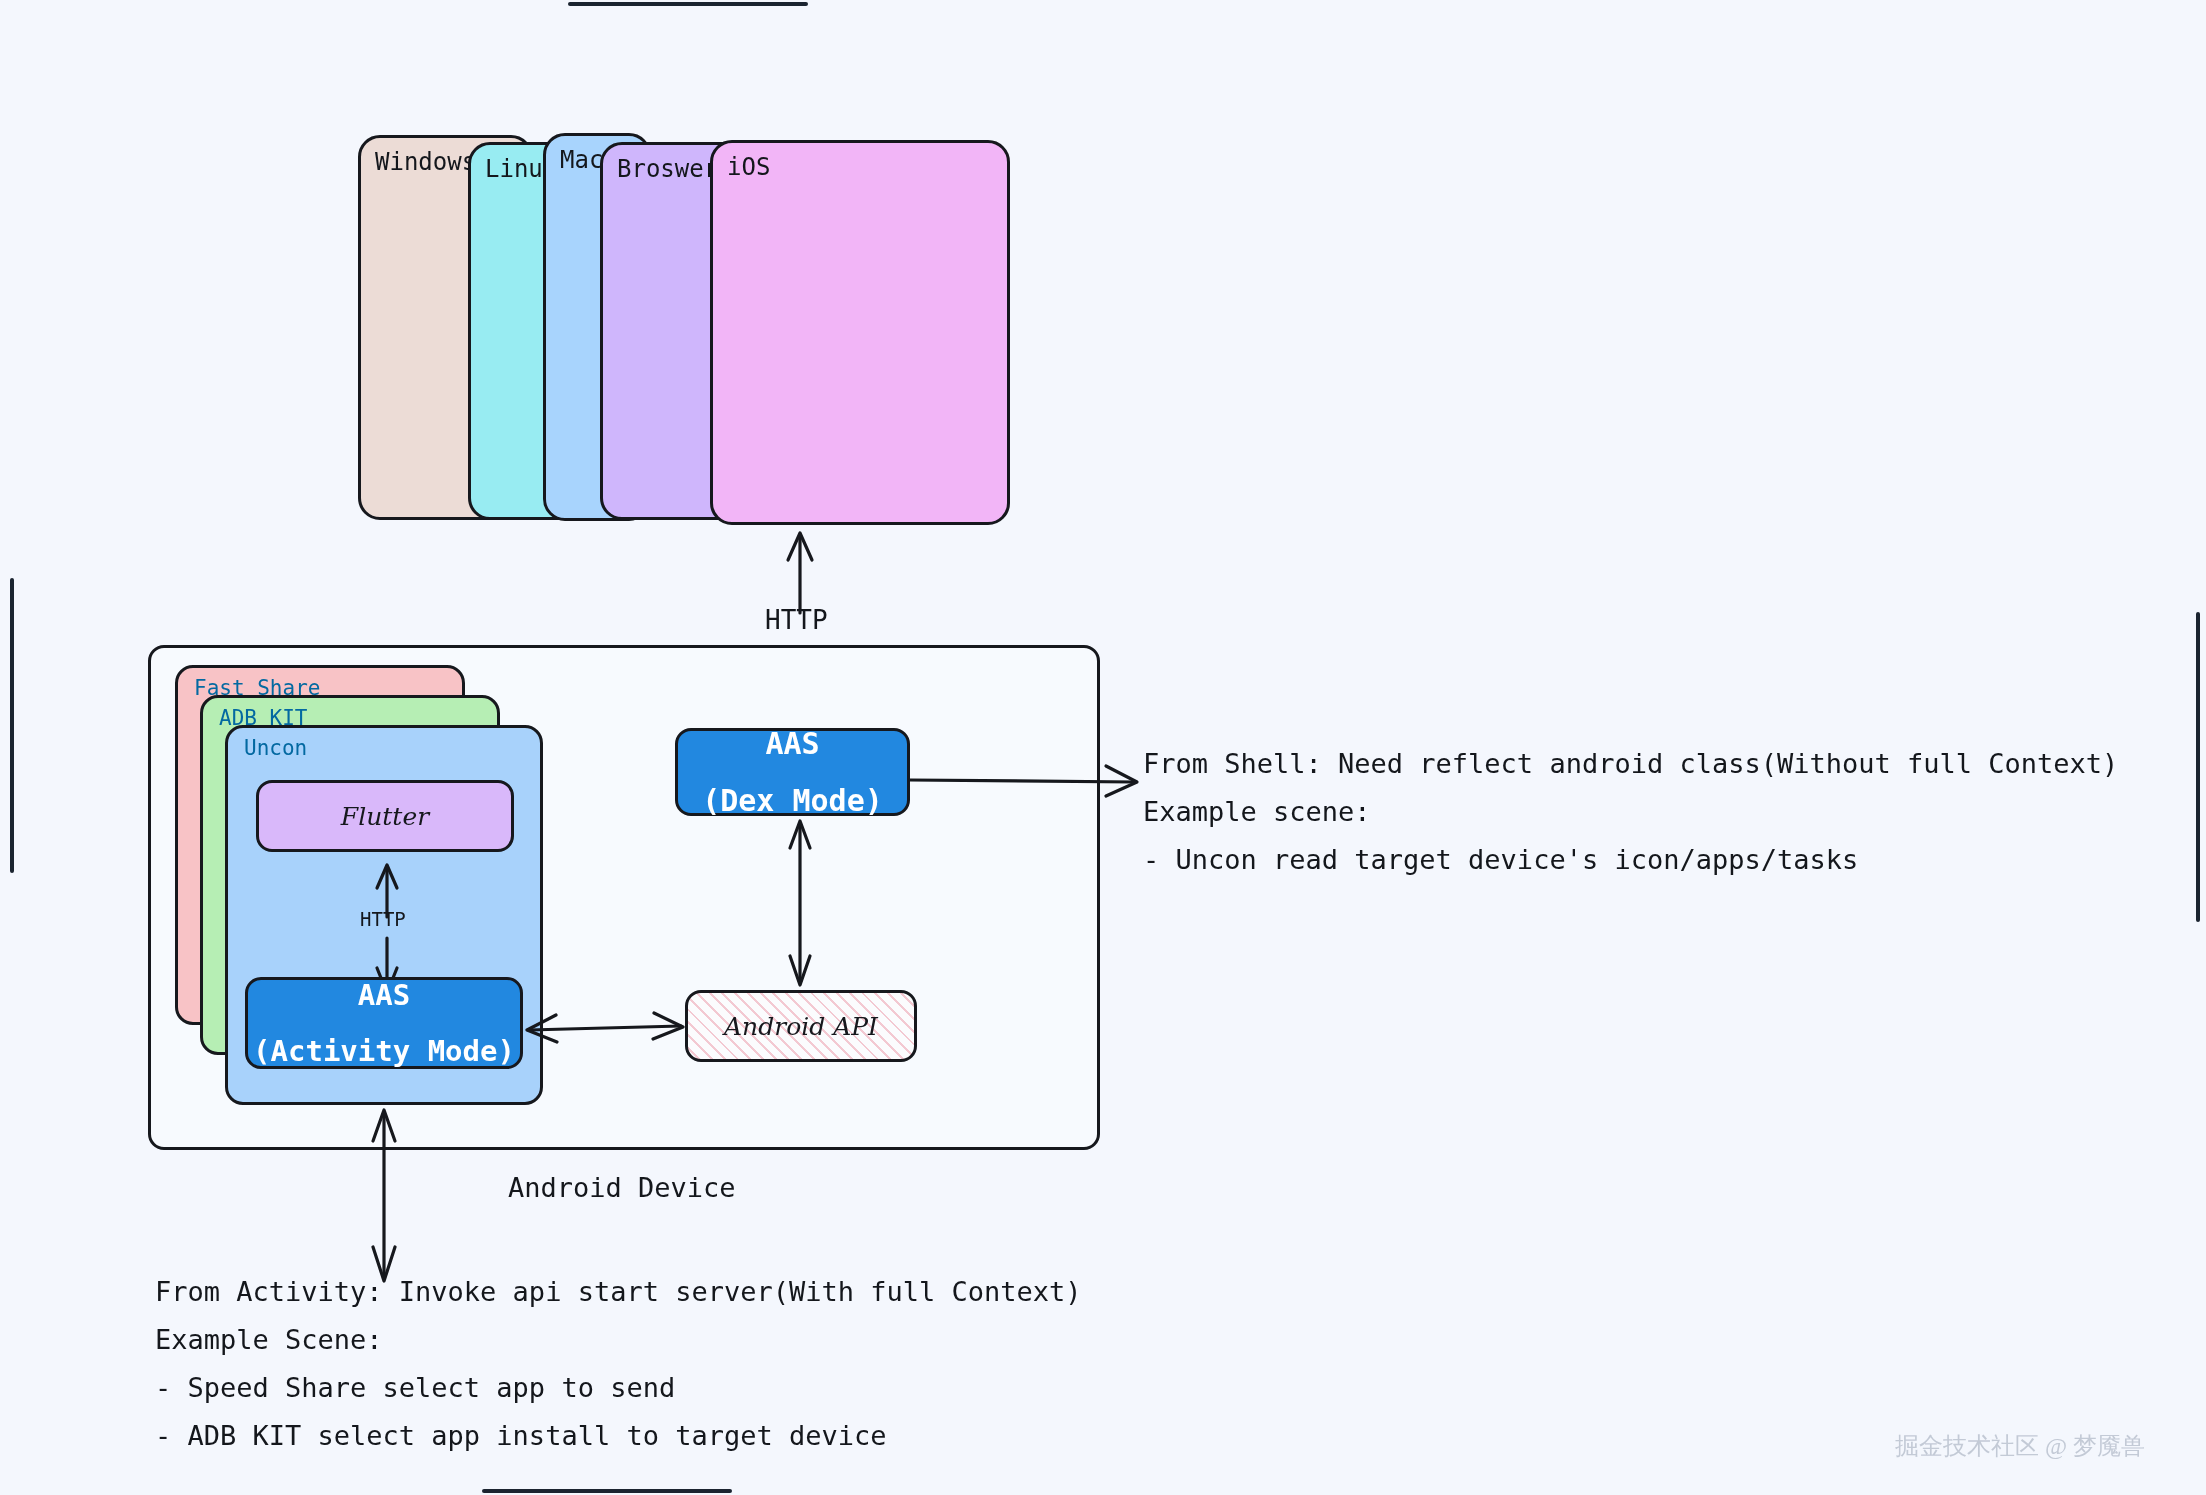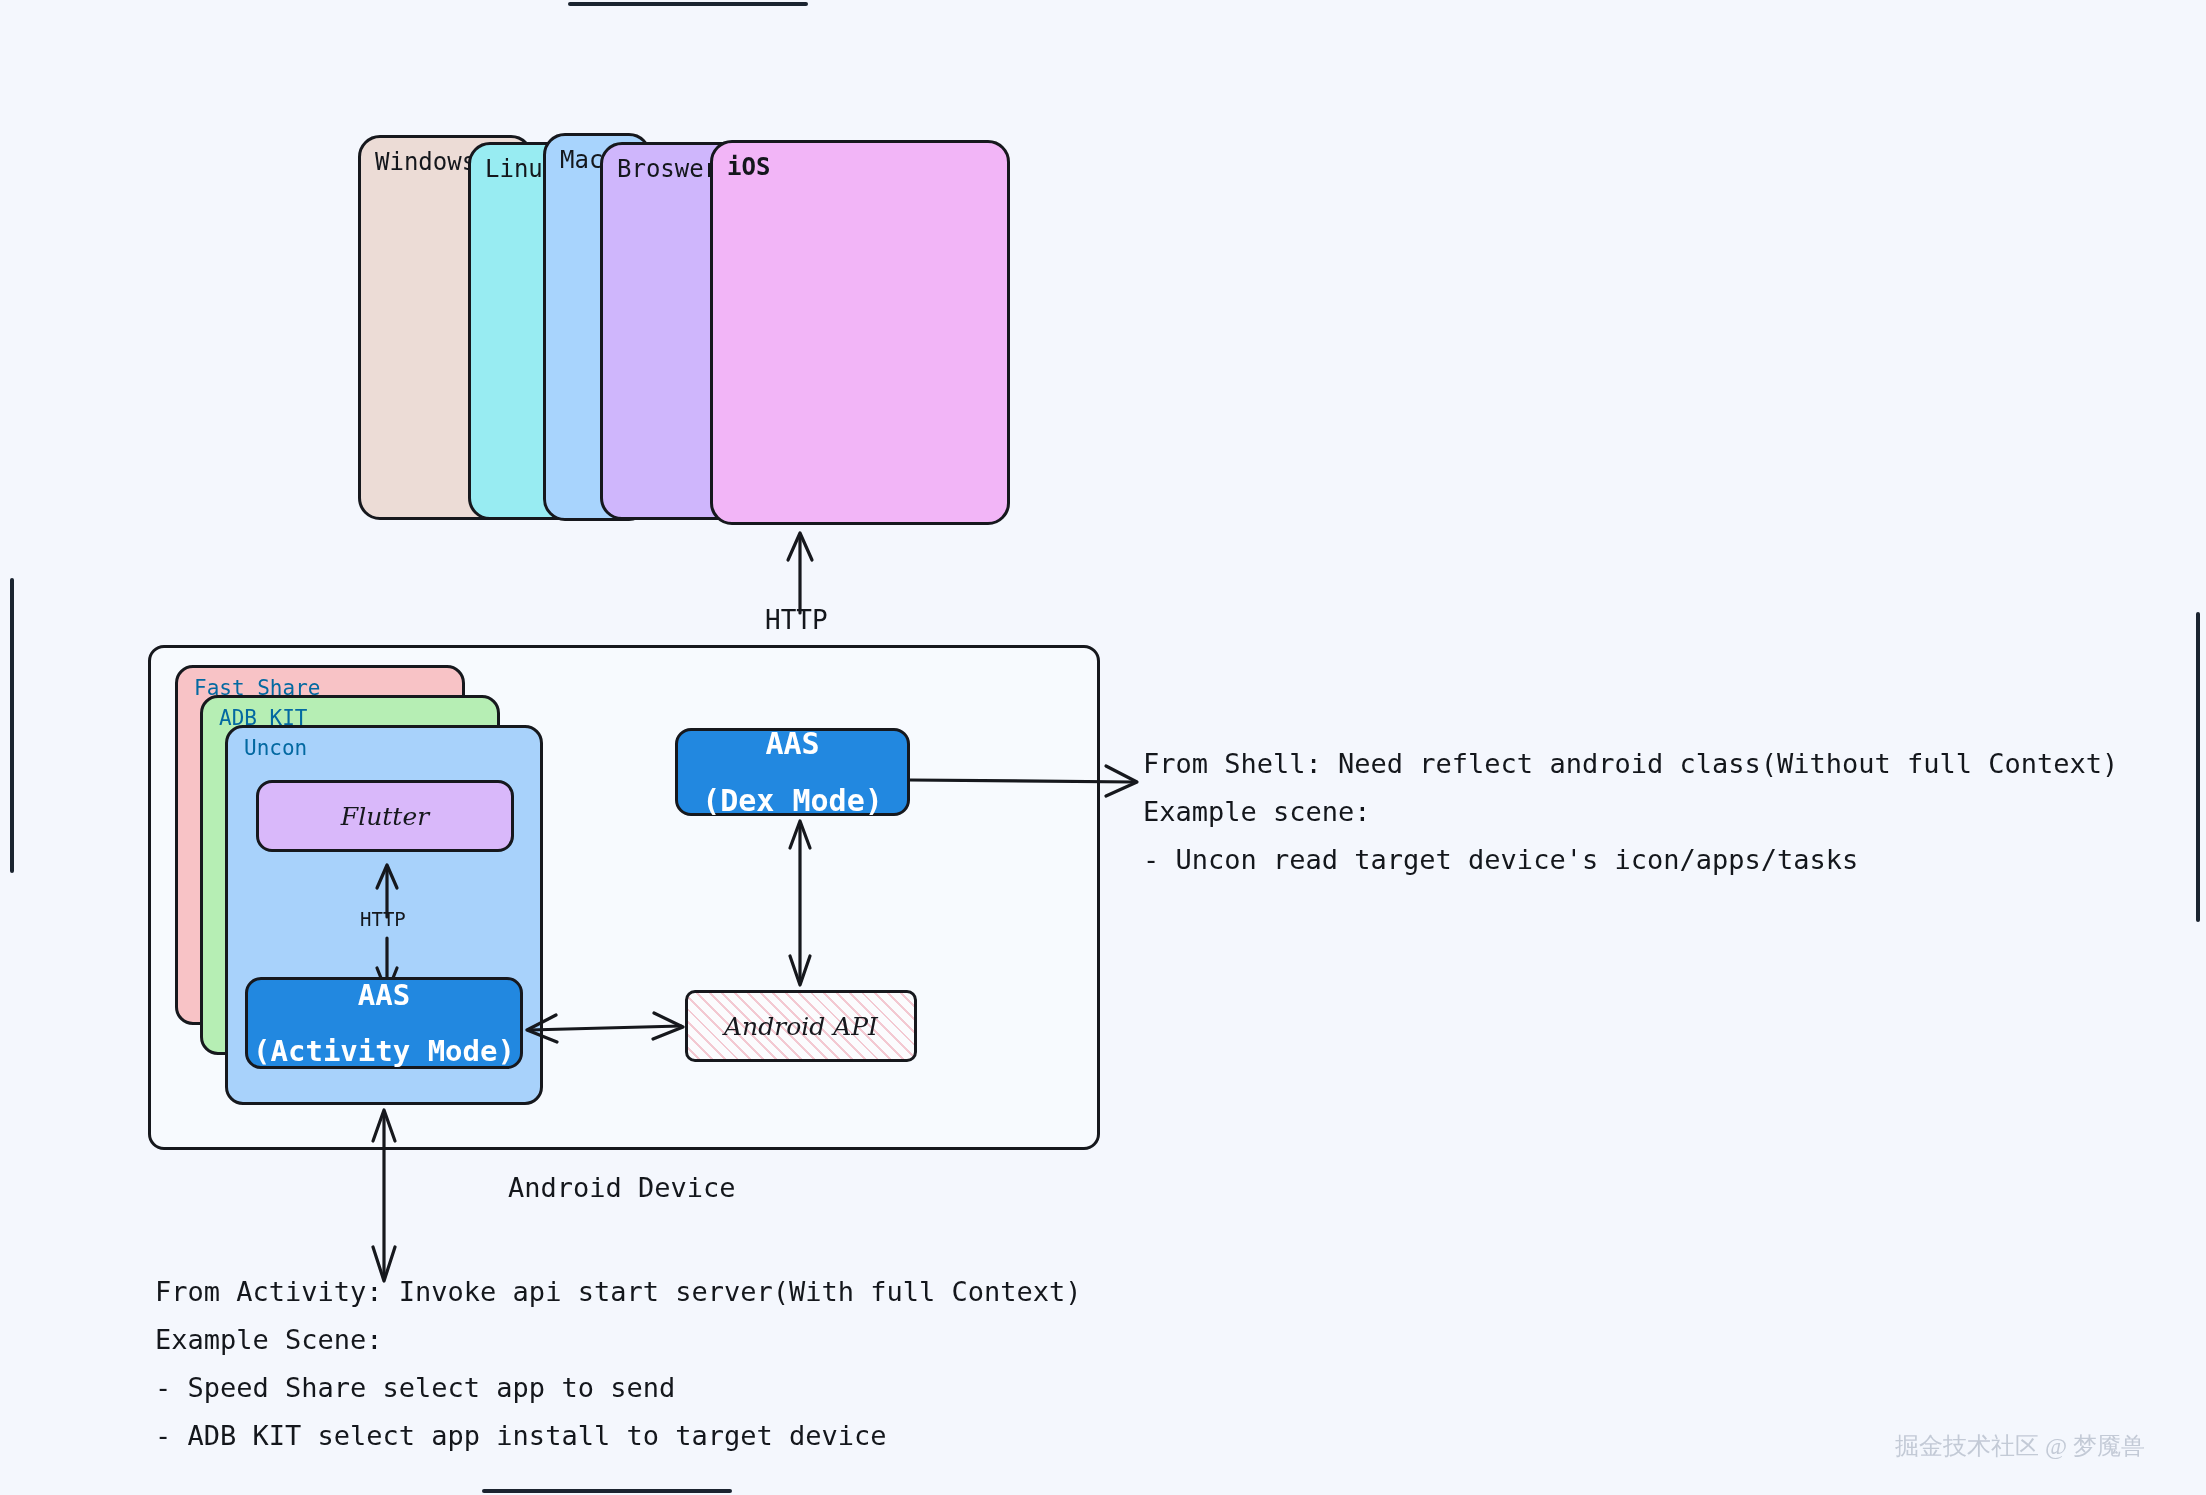--- a/index.html
+++ b/index.html
@@ -178,21 +178,21 @@
   </div>
 
   <div class="pcard" style="left:543px; top:133px; width:108px; height:388px; background:#a8d4fd;padding-left:40px;">
     <span class="pcard-label">Mac</span>
   </div>
 
   <div class="pcard" style="left:600px; top:142px; width:160px; height:378px; background:#cfb6fc;">
     <span class="pcard-label">Broswer</span>
   </div>
 
-  <div class="pcard" style="left:710px; top:140px; width:300px; height:385px; background:#f2b5f7;font-weight:bold;">
+  <div class="pcard" style="left:710px; top:140px; width:300px; height:385px; background:#f2b5f7;">
     <span class="pcard-label">iOS</span>
   </div>
 
   <svg class="arrow-svg" style="left:760px; top:528px; width:60px; height:85px;" viewBox="0 0 60 85">
     <path class="arrow-path" d="M 40 85 L 40 8"></path>
     <path class="arrow-path" d="M 28 32 L 40 5 L 52 32"></path>
   </svg>
   <div class="edge-label" style="left:765px; top:605px;">HTTP</div>
   <svg class="arrow-svg" style="left:760px; top:650px; width:60px; height:85px;" viewBox="0 0 60 85">
     <path class="arrow-path" d="M 40 0 L 40 76"></path>
@@ -231,21 +231,21 @@
   <div class="node node-aas small" style="left:245px; top:977px; width:278px; height:92px; flex-direction:column;">
     <span>AAS</span>
     <span>(Activity Mode)</span>
   </div>
 
   <div class="node node-aas" style="left:675px; top:728px; width:235px; height:88px; flex-direction:column;">
     <span>AAS</span>
     <span>(Dex Mode)</span>
   </div>
 
-  <div class="node node-api" style="left:685px; top:990px; width:232px; height:72px;border-radius:10px;">
+  <div class="node node-api" style="left:685px; top:990px; width:232px; height:72px;">
     <span>Android API</span>
   </div>
 
   <svg class="arrow-svg" style="left:778px; top:818px; width:44px; height:170px;" viewBox="0 0 44 170">
     <path class="arrow-path" d="M 22 164 L 22 6"></path>
     <path class="arrow-path" d="M 12 30 L 22 3 L 32 30"></path>
     <path class="arrow-path" d="M 12 138 L 22 167 L 32 138"></path>
   </svg>
 
   <svg class="arrow-svg" style="left:524px; top:1008px; width:162px; height:40px;" viewBox="0 0 162 40">

